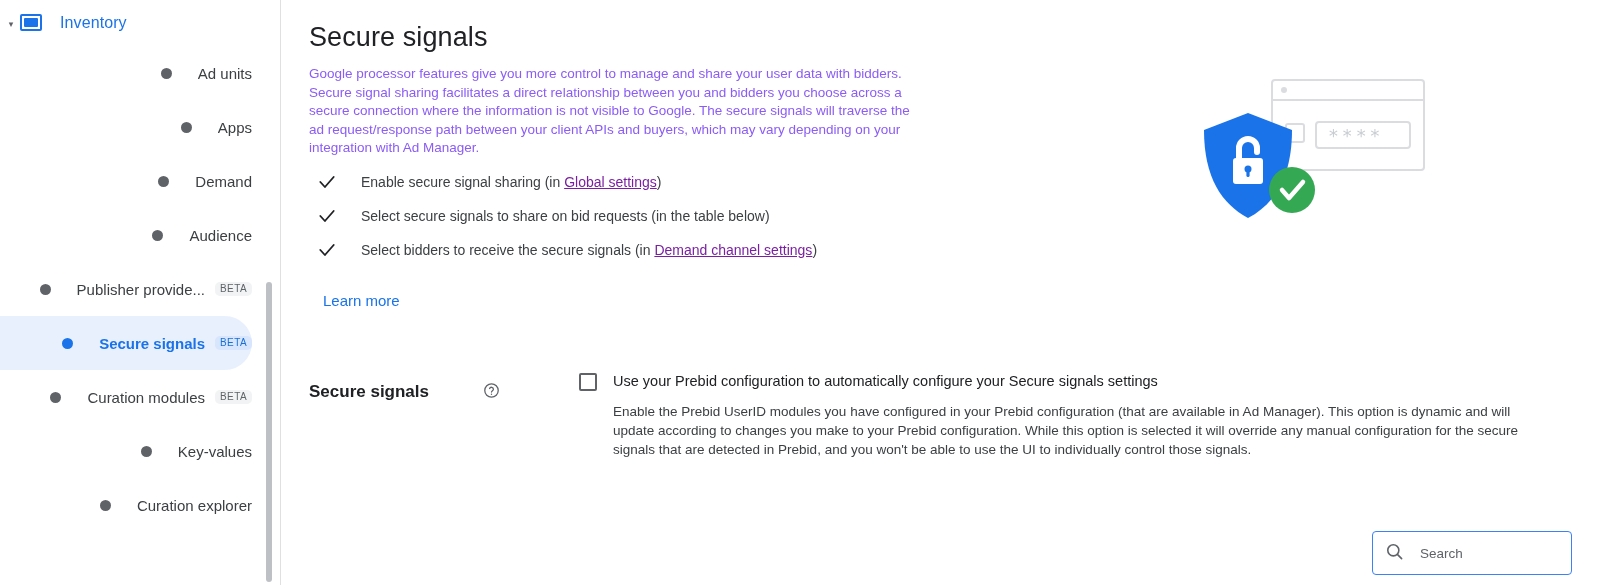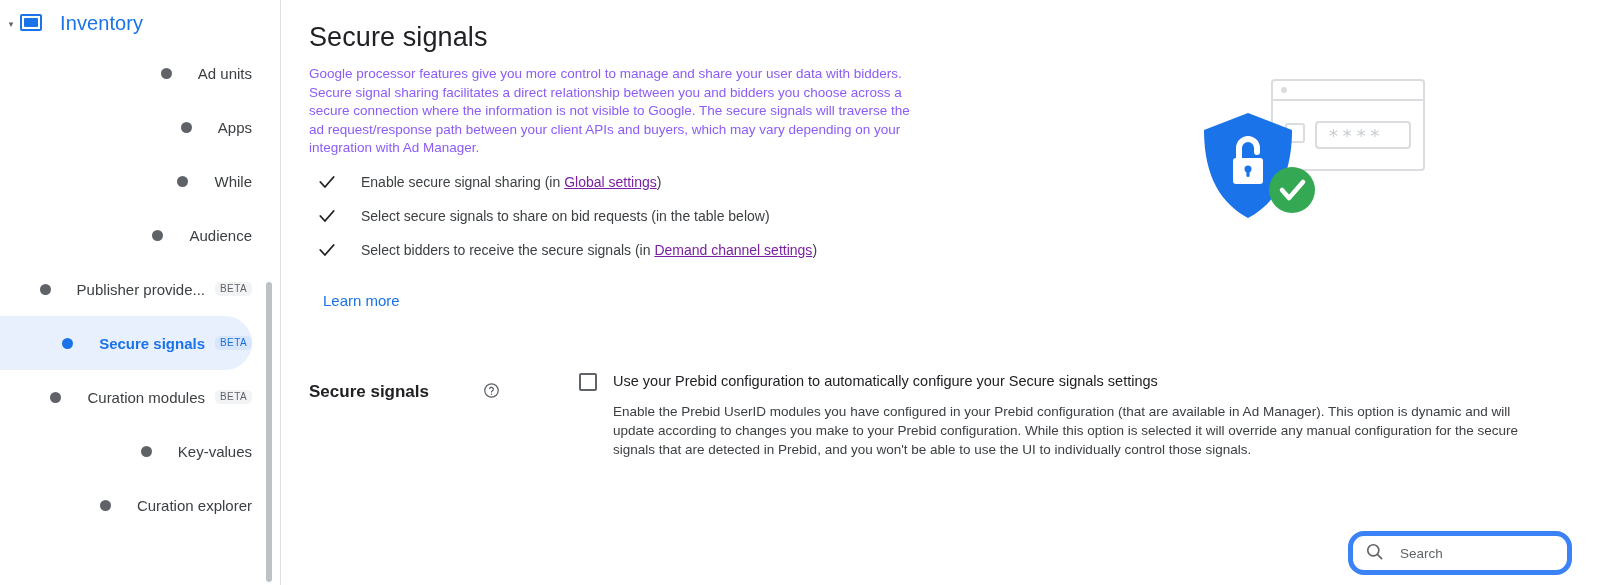--- a/index.html
+++ b/index.html
@@ -62,21 +62,21 @@
     box-sizing: border-box;
   }
   .inv-icon .inner {
     position: absolute;
     left: 4px; top: 6px;
     width: 14px; height: 9px;
     background: #1a73e8;
     border-radius: 1px;
   }
   .inv-title {
-    font-size: 20px;
+    font-size: 16px;
     color: #1a73e8;
     letter-spacing: 0.1px;
     text-align: right;
   }
   .nav-item {
     display: flex;
     align-items: center;
     height: 54px;
     padding-left: 14px;
     box-sizing: border-box;
@@ -245,24 +245,24 @@
     margin-top: 11px;
     margin-left: 34px;
     max-width: 940px;
   }
 
   
   .search-box {
     position: absolute;
     right: 28px;
     bottom: 10px;
-    width: 224px;
+    width: 200px;
     height: 44px;
-    border: 5px solid #3b82f6;
-    border-radius: 16px;
+    border: 1px solid #3b82f6;
+    border-radius: 4px;
     display: flex;
     align-items: center;
     padding: 0 12px;
     box-sizing: border-box;
     background: #fff;
   }
   .search-box svg { flex: none; color: #5f6368; }
   .search-input {
     border: none;
     outline: none;
@@ -296,21 +296,21 @@
       <span class="label">Ad units</span>
     </div>
 
     <div class="nav-item">
       <span class="dot"></span>
       <span class="label">Apps</span>
     </div>
 
     <div class="nav-item">
       <span class="dot"></span>
-      <span class="label">While</span>
+      <span class="label">Demand</span>
     </div>
 
     <div class="nav-item">
       <span class="dot"></span>
       <span class="label">Audience</span>
     </div>
 
     <div class="nav-item">
       <span class="dot"></span>
       <span class="label">Publisher provide...</span>

